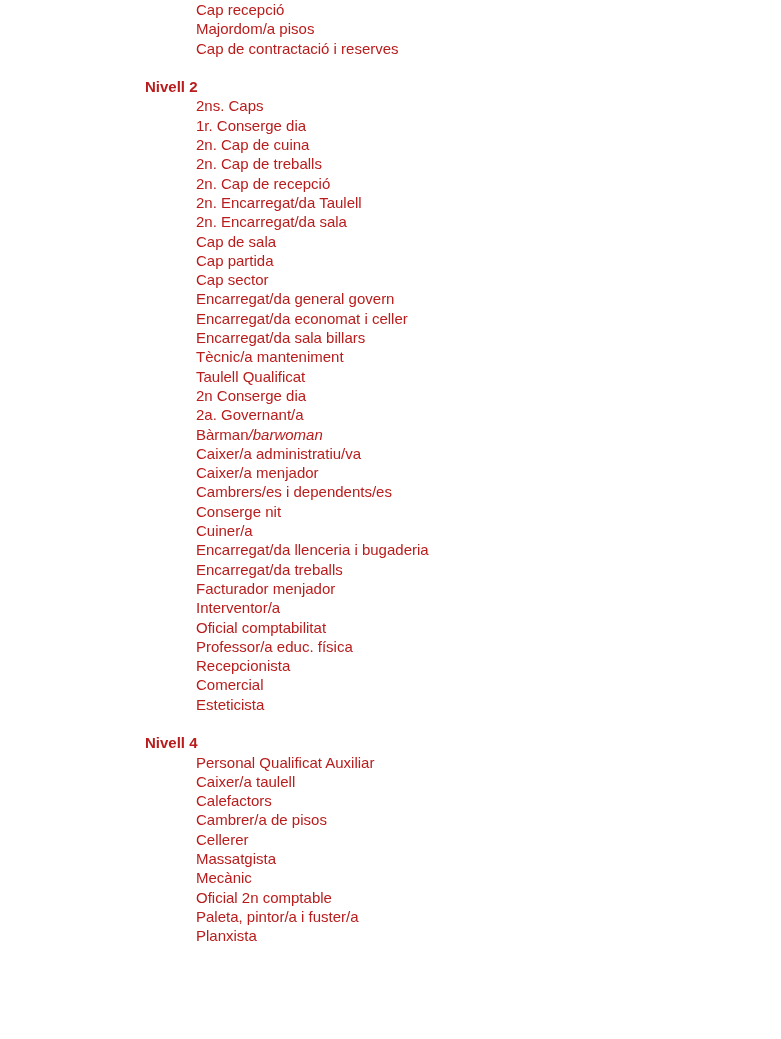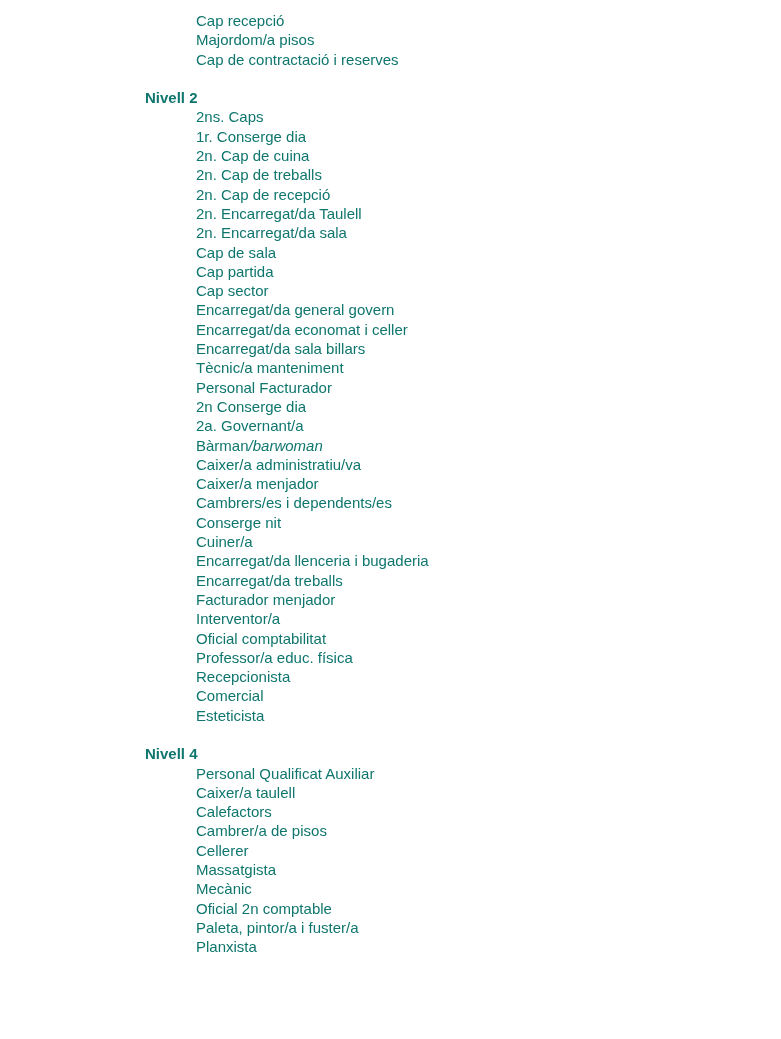--- a/index.html
+++ b/index.html
@@ -5,23 +5,22 @@
   html, body {
     margin: 0;
     padding: 0;
     background: #ffffff;
   }
   .page {
     position: relative;
     width: 781px;
     height: 1039px;
     box-sizing: border-box;
-    padding-top: 11px;
     background: #ffffff;
-    color: #0f766e;
+    color: #b91c1c;
     font-family: "Liberation Sans", sans-serif;
     font-size: 15px;
     line-height: 19.3px;
     overflow: hidden;
   }
   .line {
     white-space: pre;
   }
   .line.item {
     padding-left: 196px;
@@ -56,21 +55,21 @@
         <div class="line item">2n. Encarregat/da sala</div>
         <div class="line item">Cap de sala</div>
         <div class="line item">Cap partida</div>
         <div class="line item">Cap sector</div>
         <div class="line item">Encarregat/da general govern</div>
         <div class="line item">Encarregat/da economat i celler</div>
         <div class="line item">Encarregat/da sala billars</div>
         <div class="line item">Tècnic/a manteniment</div>
       </div>
       <div>
-        <div class="line item">Personal Facturador</div>
+        <div class="line item">Taulell Qualificat</div>
         <div class="line item">2n Conserge dia</div>
         <div class="line item">2a. Governant/a</div>
         <div class="line item"><span>Bàrman</span><span class="italic">/barwoman</span></div>
         <div class="line item">Caixer/a administratiu/va</div>
         <div class="line item">Caixer/a menjador</div>
         <div class="line item">Cambrers/es i dependents/es</div>
         <div class="line item">Conserge nit</div>
         <div class="line item">Cuiner/a</div>
         <div class="line item">Encarregat/da llenceria i bugaderia</div>
         <div class="line item">Encarregat/da treballs</div>

